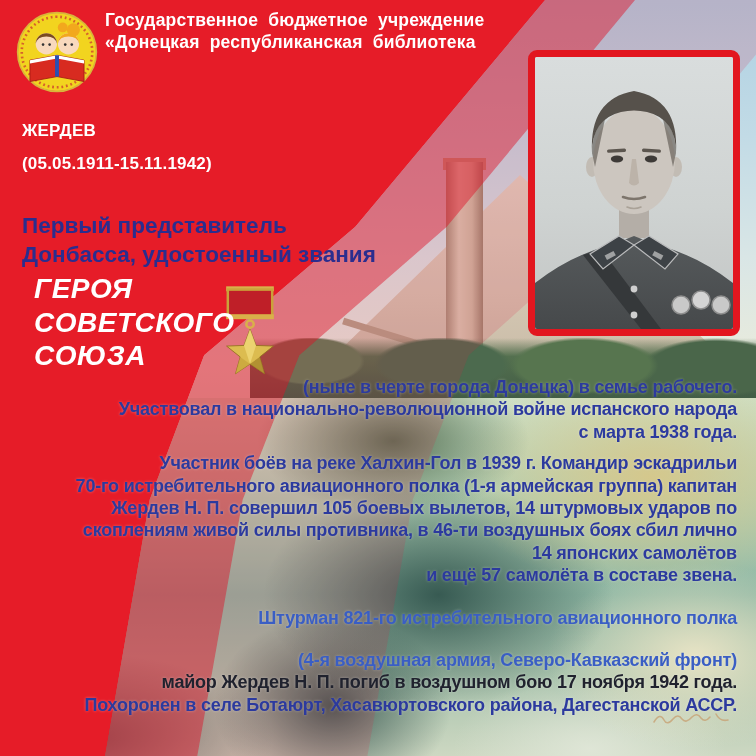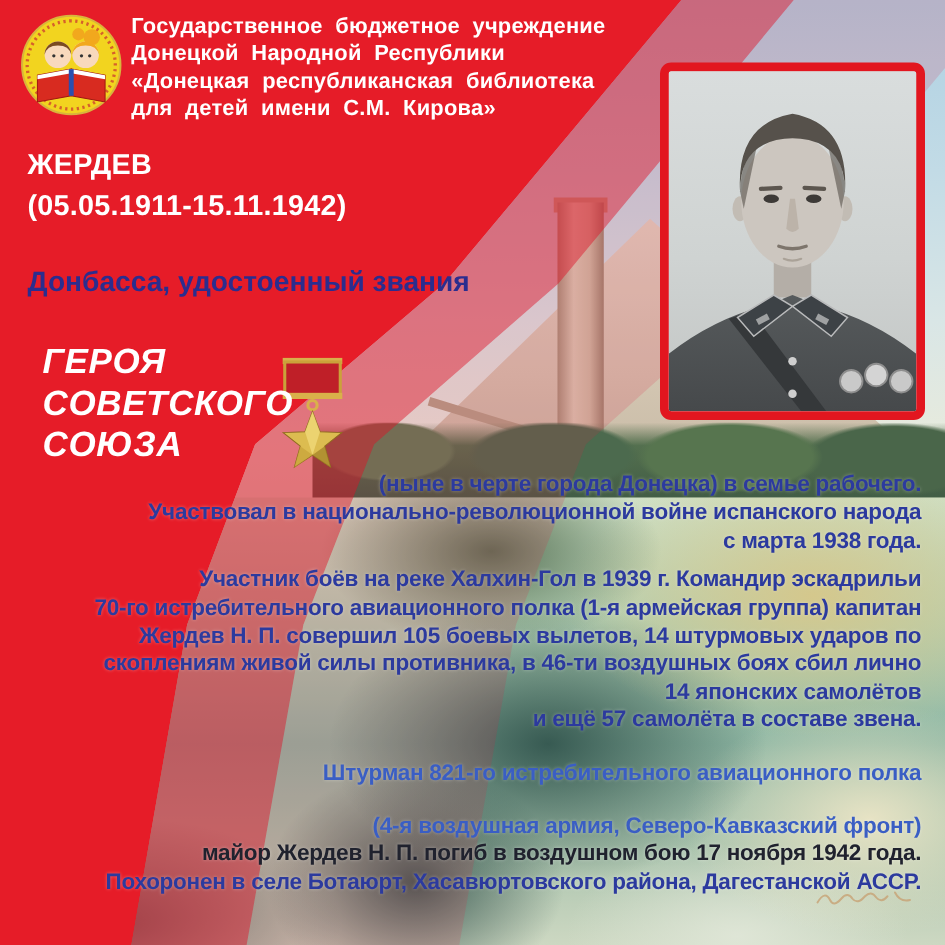--- a/index.html
+++ b/index.html
@@ -48,21 +48,21 @@
   .red-light{position:absolute;inset:0;z-index:1;background:rgba(224,34,66,.16);
     clip-path:polygon(84% 0,106% 0,81% 30%,62% 47%,54.6% 66.1%,48.6% 100%,26.1% 100%,32.1% 66.1%,39.6% 47%,59.1% 30%);}
 
   
   .logo{position:absolute;left:16px;top:11px;width:82px;height:82px;z-index:3;}
   .org{position:absolute;left:105px;top:9px;width:520px;z-index:3;
     color:#fff;font-weight:bold;font-size:17.5px;line-height:22px;word-spacing:5px;letter-spacing:.2px;}
 
   
   .hero-name{position:absolute;left:22px;top:115px;z-index:3;color:#fff;
-    font-weight:bold;font-size:23px;line-height:32.5px;letter-spacing:.2px;}
+    font-weight:bold;font-size:17px;line-height:32.5px;letter-spacing:.2px;}
   .hero-sub{position:absolute;left:22px;top:211px;z-index:3;color:#2b2d8e;
     font-weight:bold;font-size:22.5px;line-height:29px;}
   .hero-award{position:absolute;left:34px;top:272px;z-index:3;color:#fff;
     font-weight:bold;font-style:italic;font-size:28px;line-height:33.5px;letter-spacing:.5px;}
   .medal{position:absolute;left:213px;top:272px;width:74px;height:124px;z-index:2;}
 
   
   .photo-frame{position:absolute;left:528px;top:50px;width:212px;height:286px;z-index:2;
     border:7px solid #e2161f;border-radius:9px;overflow:hidden;background:#d8dbdb;}
   .photo-frame svg{display:block;width:100%;height:100%;}
@@ -114,31 +114,30 @@
 
     <polygon points="50,54 17,60 17,86 50,80" fill="#d82b20" stroke="#a01812" stroke-width="1"></polygon>
     <polygon points="50,54 83,60 83,86 50,80" fill="#d82b20" stroke="#a01812" stroke-width="1"></polygon>
     <polygon points="50,54 17,60 17,64 50,58" fill="#ffffff"></polygon>
     <polygon points="50,54 83,60 83,64 50,58" fill="#ffffff"></polygon>
     <rect x="47.6" y="54" width="4.8" height="26" fill="#2a4fb0"></rect>
   </svg>
 
   <div class="org">
     <div>Государственное бюджетное учреждение</div>
-    <div>Донецкой Народной Республики</div>
     <div>«Донецкая республиканская библиотека</div>
-    <div>для детей имени С.М. Кирова»</div>
   </div>
 
   <div class="hero-name">
     <div>ЖЕРДЕВ</div>
     <div>(05.05.1911-15.11.1942)</div>
   </div>
 
   <div class="hero-sub">
+    <div>Первый представитель</div>
     <div>Донбасса, удостоенный  звания</div>
   </div>
 
   <div class="hero-award">
     <div>ГЕРОЯ</div>
     <div>СОВЕТСКОГО</div>
     <div>СОЮЗА</div>
   </div>
 
   <svg class="medal" viewBox="0 0 90 120">

